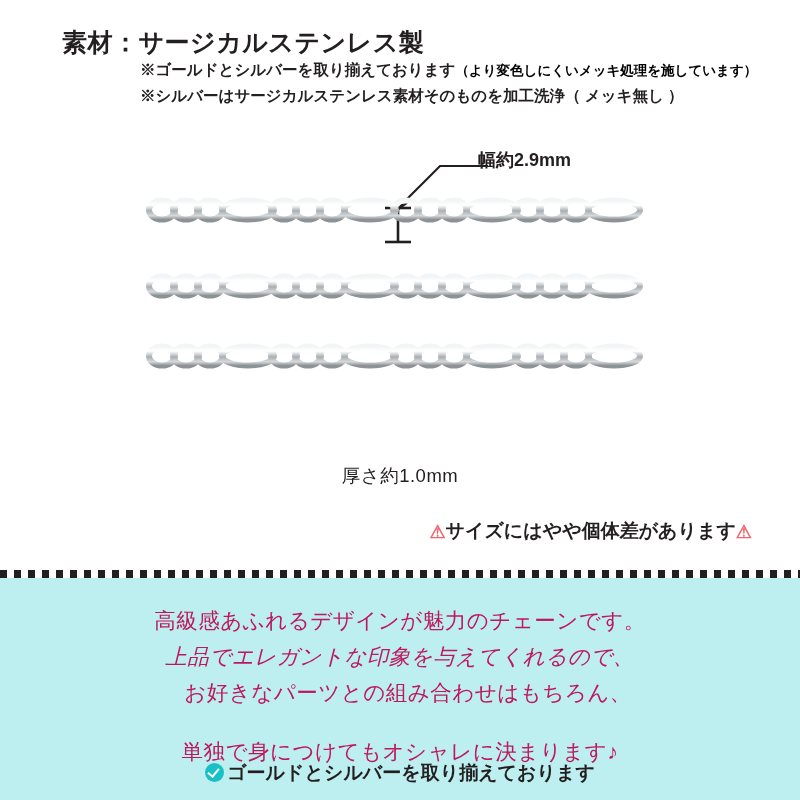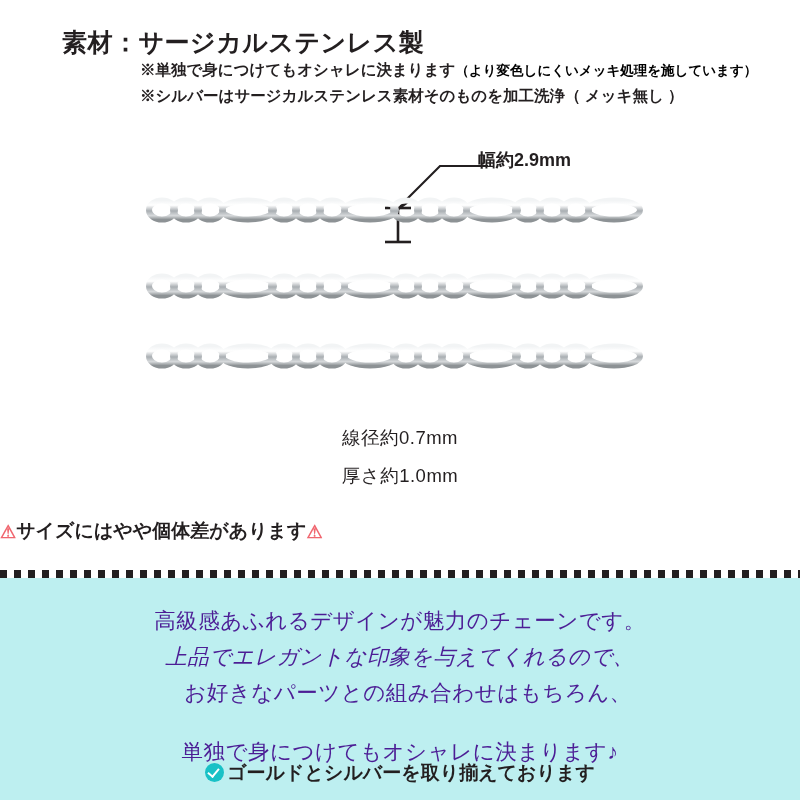--- a/index.html
+++ b/index.html
@@ -88,21 +88,21 @@
     font-size: 18.5px;
     letter-spacing: 0.5px;
   }
   .measure-1 { top: 425px; }
   .measure-2 { top: 463px; }
 
   .size-warning {
     position: absolute;
     width: 752px;
     top: 518px;
-    text-align: left;
+    text-align: right;
     font-size: 19px;
     font-weight: bold;
     white-space: nowrap;
   }
   .warn-tri {
     color: #f0666f;
     font-size: 18px;
     vertical-align: -1px;
   }
 
@@ -125,21 +125,21 @@
     width: 800px;
     height: 222px;
     background: #bdeff0;
   }
   .desc-line {
     position: absolute;
     width: 800px;
     text-align: center;
     font-size: 21.5px;
     letter-spacing: 0.5px;
-    color: #4c1d95;
+    color: #be185d;
     white-space: nowrap;
   }
   .desc-1 { top: 28px; }
   .desc-2 { top: 64px; font-style: italic; }
   .desc-3 { top: 100px; margin-left: 8px; }
   .desc-4 { top: 136px; margin-top: 23px; }
 
   .desc-footer {
     position: absolute;
     width: 800px;
@@ -174,21 +174,21 @@
 </head>
 <body>
 
 <div class="page">
 
   <div class="spec-section">
 
     <div class="material-title">素材：サージカルステンレス製</div>
 
     <div class="note-line note-1">
-      <span>※単独で身につけてもオシャレに決まります</span><span class="note-paren">（より変色しにくいメッキ処理を施しています）</span>
+      <span>※ゴールドとシルバーを取り揃えております</span><span class="note-paren">（より変色しにくいメッキ処理を施しています）</span>
     </div>
 
     <div class="note-line note-2">※シルバーはサージカルステンレス素材そのものを加工洗浄（ メッキ無し ）</div>
 
     <div class="width-label">幅約2.9mm</div>
 
     <svg class="callout-svg" width="120" height="90" viewBox="0 0 120 90">
       <path d="M108 6 L 60 6 L 22 44" stroke="#231f20" stroke-width="2.2" fill="none"></path>
       <path d="M16 52 L 30 42 L 24 38 Z" fill="#231f20"></path>
 
@@ -240,21 +240,20 @@
       <svg width="800" height="56" viewBox="0 0 800 56">
         <g>
           <use href="#figaro-unit" x="148"></use>
           <use href="#figaro-unit" x="270"></use>
           <use href="#figaro-unit" x="392"></use>
           <use href="#figaro-unit" x="514"></use>
         </g>
       </svg>
     </div>
 
-    <div class="measure measure-1">線径約0.7mm</div>
     <div class="measure measure-2">厚さ約1.0mm</div>
 
     <div class="size-warning">
       <span class="warn-tri">⚠</span><span>サイズにはやや個体差があります</span><span class="warn-tri">⚠</span>
     </div>
   </div>
 
   <div class="divider"></div>
 
   <div class="desc-section">

